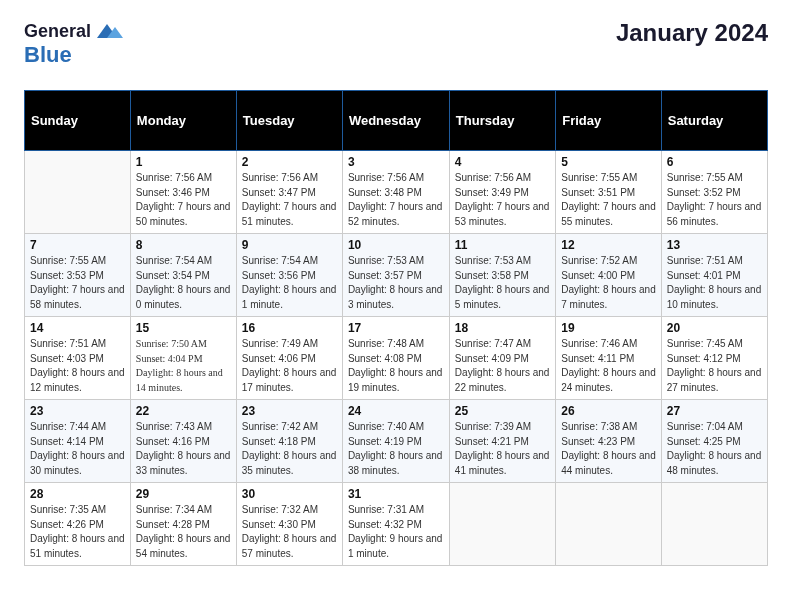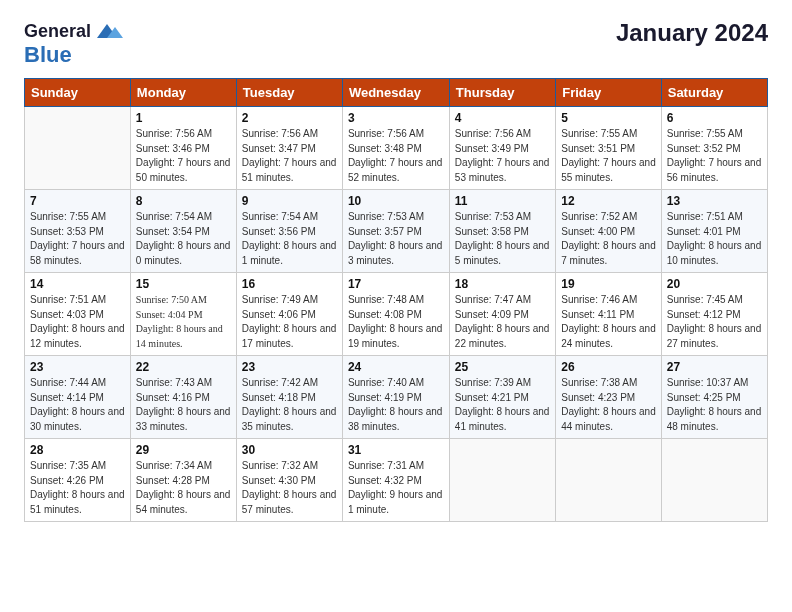--- a/index.html
+++ b/index.html
@@ -7,21 +7,21 @@
       font-family: Arial, Helvetica, sans-serif;
       background: #fff;
       width: 792px;
       min-height: 612px;
       padding: 20px 24px 20px 24px;
     }
     .header {
       display: flex;
       justify-content: space-between;
       align-items: flex-start;
-      margin-bottom: 10px;
+      margin-bottom: 22px;
     }
     .title-block {
       text-align: right;
     }
     .month-year {
       font-size: 24px;
       font-weight: bold;
       color: #1a1a2e;
       line-height: 1.1;
     }
@@ -29,25 +29,25 @@
       font-size: 14px;
       color: #444;
       margin-top: 2px;
     }
     .calendar {
       width: 100%;
       border-collapse: collapse;
       border: 1px solid #ccc;
     }
     .calendar th {
-      background-color: #c2410c;
+      background-color: #000000;
       color: #fff;
       font-size: 13px;
       font-weight: bold;
-      padding: 6px 6px;
+      padding: 22px 6px;
       text-align: left;
       border: 1px solid #1e5a9c;
     }
     .calendar td {
       vertical-align: top;
       border: 1px solid #ccc;
       padding: 4px 5px;
       width: 108px;
       min-height: 80px;
       font-size: 10.5px;
@@ -278,21 +278,21 @@
 Daylight: 8 hours and 41 minutes.</div>
         </td>
         <td>
           <span class="day-number">26</span>
           <div class="cell-content" style="white-space: pre-line;">Sunrise: 7:38 AM
 Sunset: 4:23 PM
 Daylight: 8 hours and 44 minutes.</div>
         </td>
         <td>
           <span class="day-number">27</span>
-          <div class="cell-content" style="white-space: pre-line;">Sunrise: 10:37 AM
+          <div class="cell-content" style="white-space: pre-line;">Sunrise: 7:04 AM
 Sunset: 4:25 PM
 Daylight: 8 hours and 48 minutes.</div>
         </td>
       </tr>
       <tr>
         <td>
           <span class="day-number">28</span>
           <div class="cell-content" style="white-space: pre-line;">Sunrise: 7:35 AM
 Sunset: 4:26 PM
 Daylight: 8 hours and 51 minutes.</div>

